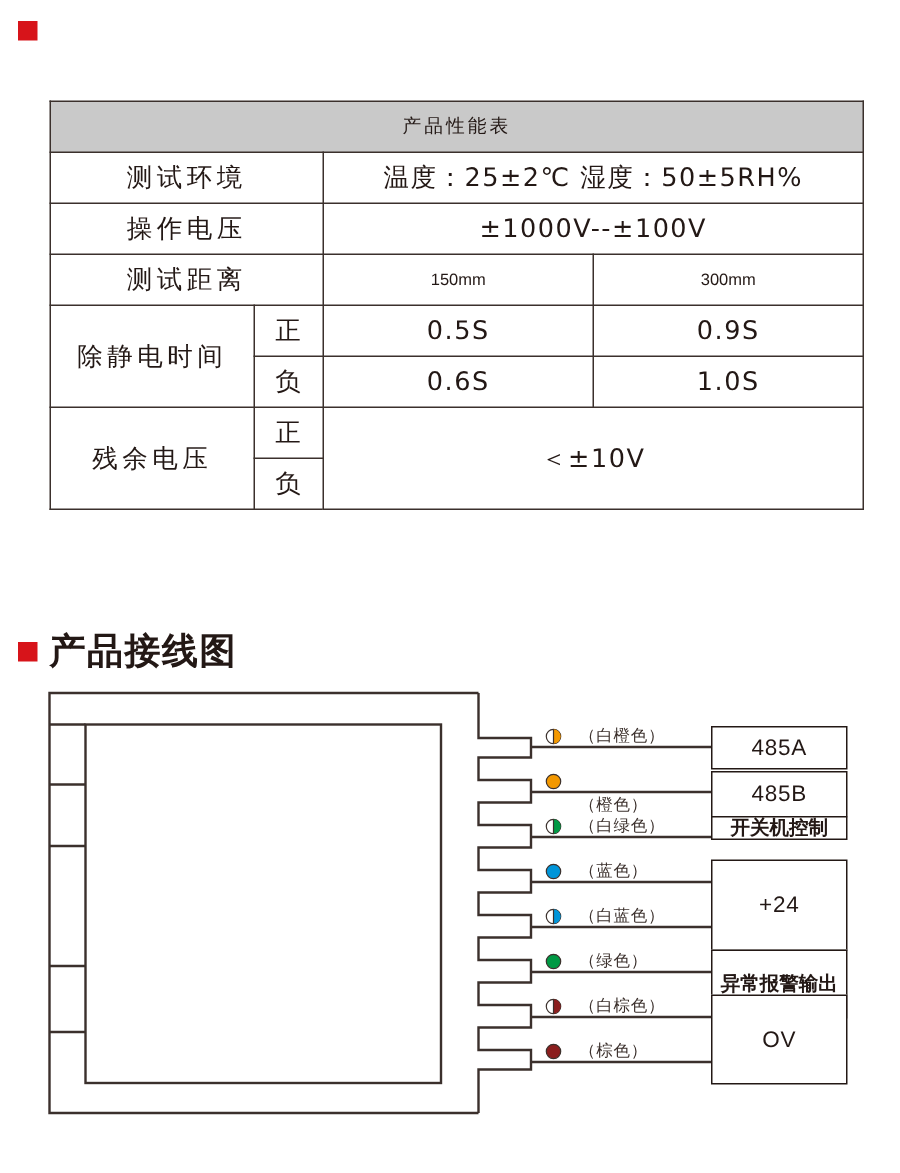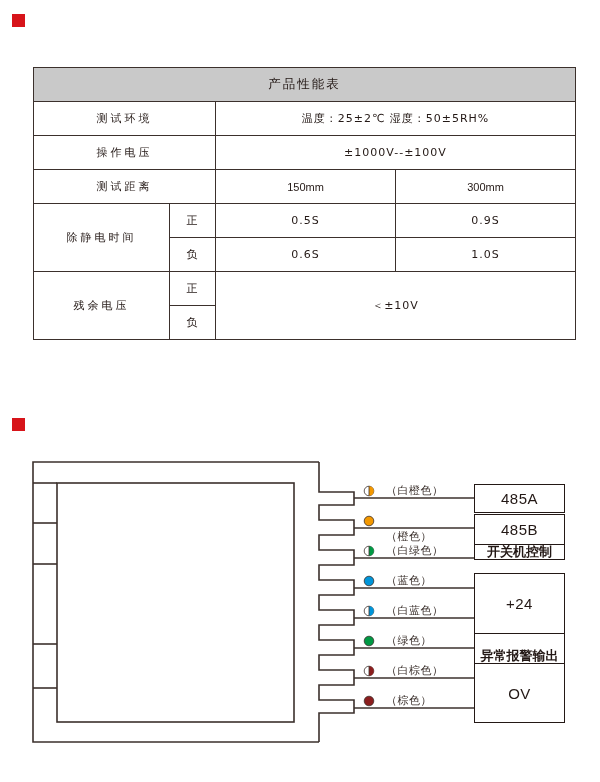--- a/index.html
+++ b/index.html
@@ -4,21 +4,21 @@
 <style>
   * { margin:0; padding:0; box-sizing:border-box; }
   html, body { width:600px; height:782px; background:#ffffff; overflow:hidden; }
   body { position:relative; font-family:"DejaVu Sans", "Liberation Sans", sans-serif; color:#231815; }
 
   .section-title { position:absolute; left:12px; display:flex; align-items:center; }
   .section-title .mark { width:13px; height:13px; background:#d7141a; margin-right:8px; }
   .section-title .txt { font-size:24px; font-weight:bold; letter-spacing:1px; color:#231815; }
 
   table.perf { position:absolute; left:33px; top:67px; width:542px; border-collapse:collapse; table-layout:fixed; }
-  table.perf td { border:1.5px solid #3b302c; height:34px; text-align:center; vertical-align:middle; font-size:11px; letter-spacing:1px; color:#231815; }
+  table.perf td { border:1.5px solid #3b302c; height:34px; text-align:center; vertical-align:middle; font-size:17px; letter-spacing:1px; color:#231815; }
   table.perf td.hdr { background:#c9c9c9; font-size:12.5px; letter-spacing:2px; }
   table.perf td.lbl { letter-spacing:3px; }
   table.perf td.mm { font-size:11px; letter-spacing:0; font-family:"Liberation Sans", sans-serif; }
 
   svg.wiring { position:absolute; left:0; top:0; }
   .wire-label { position:absolute; font-size:11px; color:#3b302c; letter-spacing:0.5px; }
   .term-box { position:absolute; left:474px; width:91px; border:1.5px solid #231815; display:flex; align-items:center; justify-content:center; font-size:14px; color:#231815; background:#fff; }
   .term-box.cn { font-size:13px; font-weight:bold; letter-spacing:0; }
   .term-box.mono { font-family:"Liberation Sans", sans-serif; font-size:15px; letter-spacing:0.5px; }
 </style>
@@ -70,20 +70,21 @@
     <td colspan="2" rowspan="2">＜±10V</td>
   </tr>
   <tr>
     <td>负</td>
   </tr>
 </tbody>
   </table>
 
 <div class="section-title" style="top:418px;">
   <span class="mark"></span>
+  <span class="txt">产品接线图</span>
 </div>
 
 <svg class="wiring" width="600" height="782">
   <g fill="none" stroke="#3b302c" stroke-width="1.6">
 
     <path d="M319,462 L33,462 L33,742 L319,742"></path>
 
     <rect x="57" y="483" width="237" height="239"></rect>
 
     <line x1="33" y1="483" x2="57" y2="483"></line>

